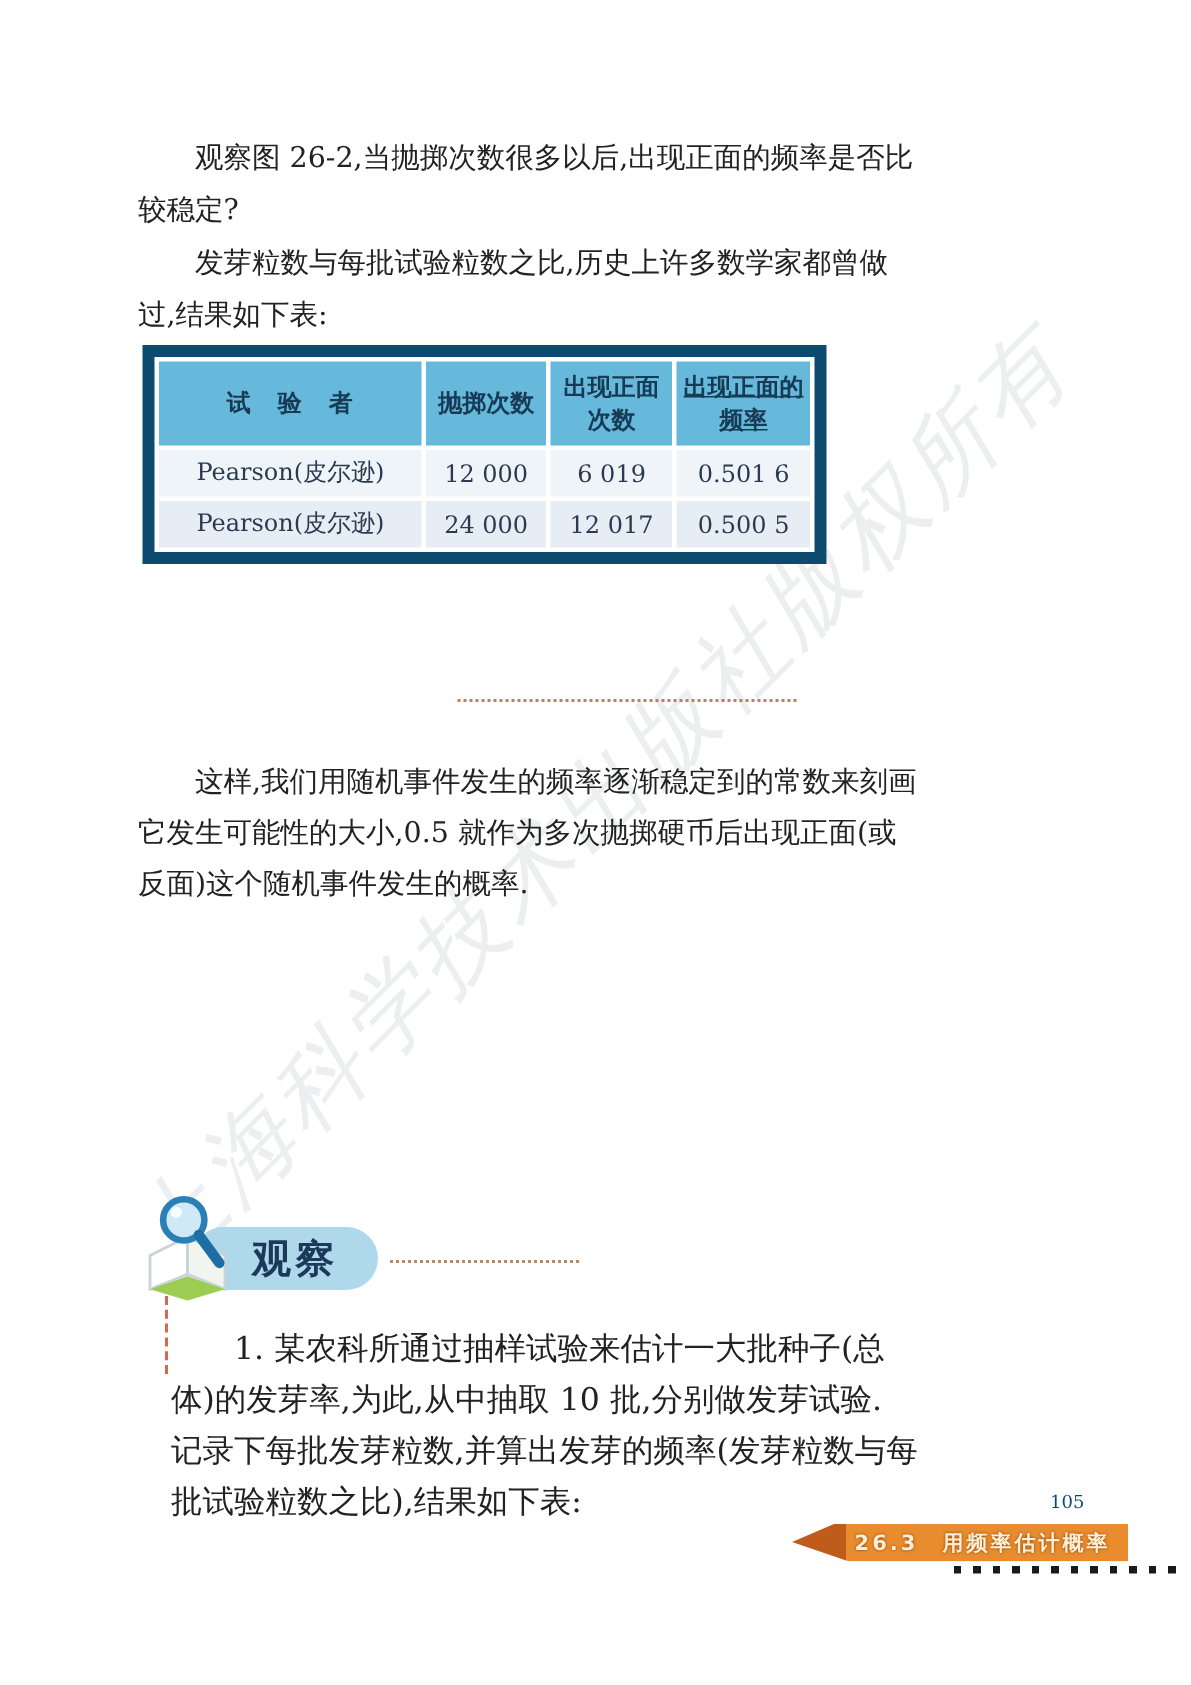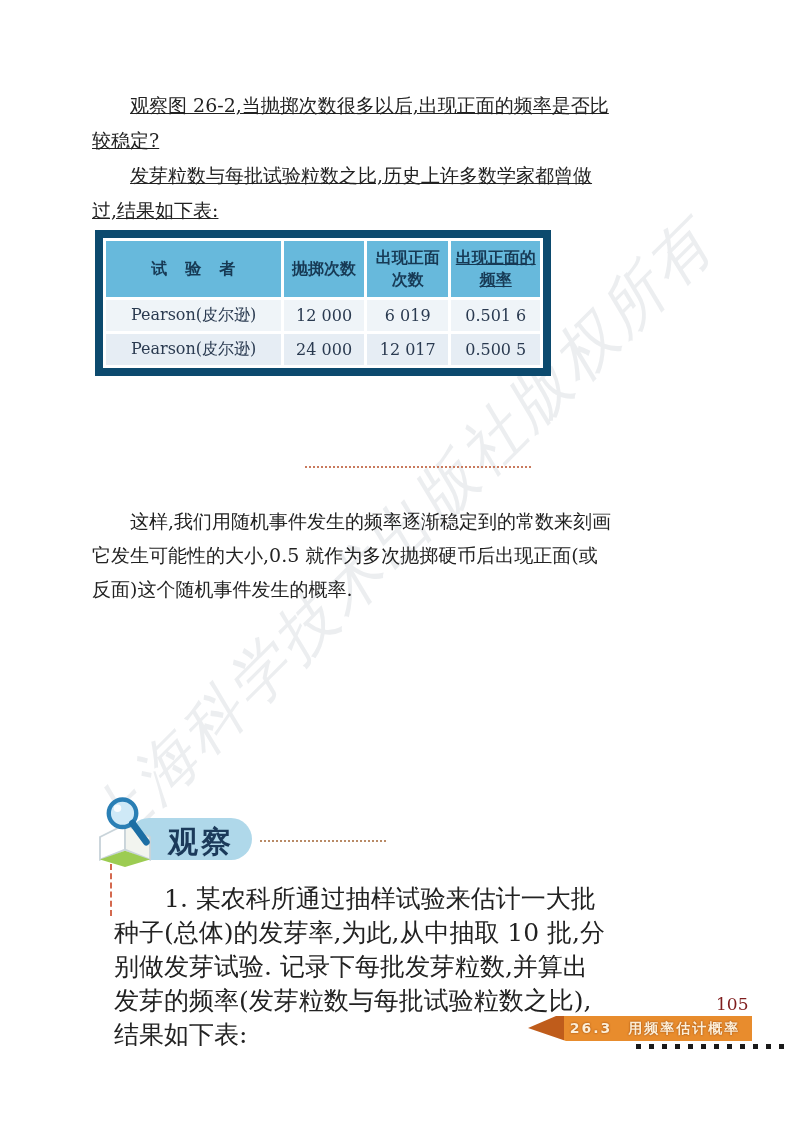--- a/index.html
+++ b/index.html
@@ -20,21 +20,21 @@
     font-size:62px;
     letter-spacing:4px;
     color:rgba(160,168,178,0.20);
     transform:rotate(-45deg);
     transform-origin:center;
     white-space:nowrap;
     pointer-events:none;
     font-style:italic;
   }
   
-  .intro{position:absolute;left:92px;top:88px;width:520px;font-size:19px;line-height:35px;text-decoration:underline;}
+  .intro{position:absolute;left:92px;top:88px;width:520px;font-size:19px;line-height:35px;}
   .para{text-indent:2em;margin:0;}
   
   .coin-table-wrap{position:absolute;left:95px;top:230px;width:430px;}
   table.coin{
     border-collapse:separate;border-spacing:3px;
     width:456px;background:#ffffff;
     border:8px solid #0c4a6e;
     font-size:16px;
   }
   table.coin th{
@@ -56,31 +56,31 @@
   
   .analysis{position:absolute;left:92px;top:504px;width:520px;font-size:19px;line-height:34px;}
   
   .observe{position:absolute;left:96px;top:794px;width:420px;height:130px;}
   .observe-pill{
     position:absolute;left:32px;top:24px;width:124px;height:42px;
     background:#afd8ea;border-radius:22px;
   }
   .observe-label{
     position:absolute;left:72px;top:28px;
-    font-size:30px;font-weight:bold;color:#1b3a5a;
+    font-size:26px;font-weight:bold;color:#1b3a5a;
     font-family:"DejaVu Sans","Liberation Sans",sans-serif;
     letter-spacing:3px;
   }
   .observe-icon{position:absolute;left:-6px;top:-4px;width:80px;height:84px;}
   .observe-dots{position:absolute;left:164px;top:46px;width:126px;border-top:2px dotted #b98a66;}
   .observe-dash{position:absolute;left:14px;top:70px;height:52px;border-left:2px dashed #d4694f;}
   
-  .seed{position:absolute;left:114px;top:882px;width:498px;font-size:25px;line-height:34px;}
+  .seed{position:absolute;left:114px;top:882px;width:498px;font-size:21px;line-height:34px;}
   
-  .page-number{position:absolute;left:716px;top:994px;font-size:17px;color:#7f1d1d;}
+  .page-number{position:absolute;left:700px;top:994px;font-size:12px;color:#0c4a6e;}
   .section-banner{
     position:absolute;left:528px;top:1016px;width:224px;height:25px;
     background:linear-gradient(90deg,#bf5c1b 0px,#bf5c1b 36px,#e88c2d 36px);
     clip-path:polygon(0 48%,28px 0,100% 0,100% 100%,38px 100%);
     display:flex;align-items:center;justify-content:center;
   }
   .section-banner-label{
     padding-left:30px;
     font-size:14px;font-weight:bold;letter-spacing:2px;
     color:#fdeed6;text-shadow:0 0 2px #8a3a00;

